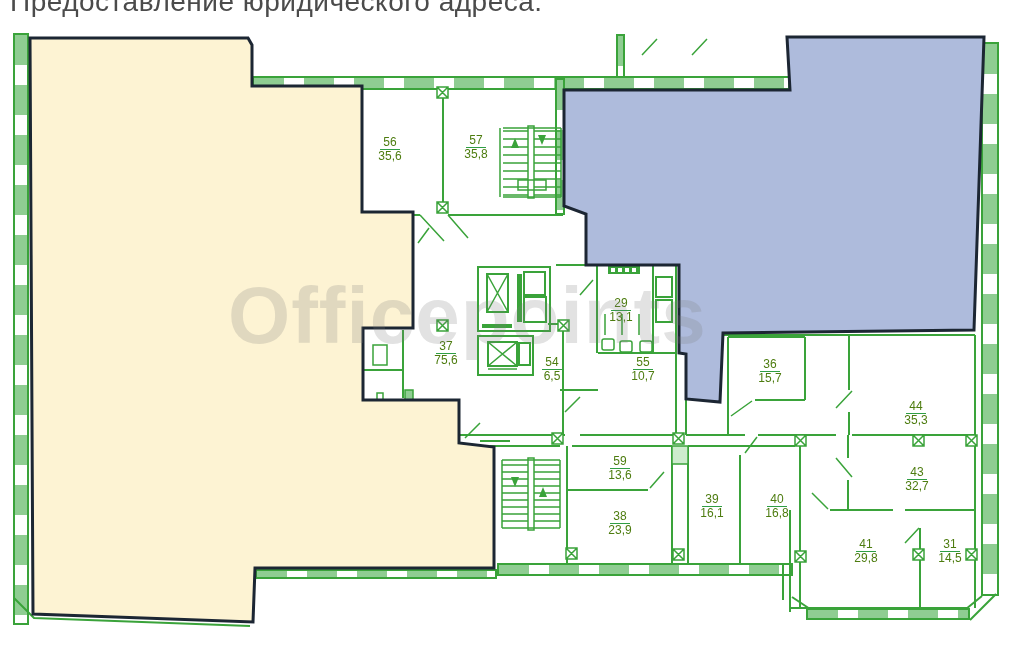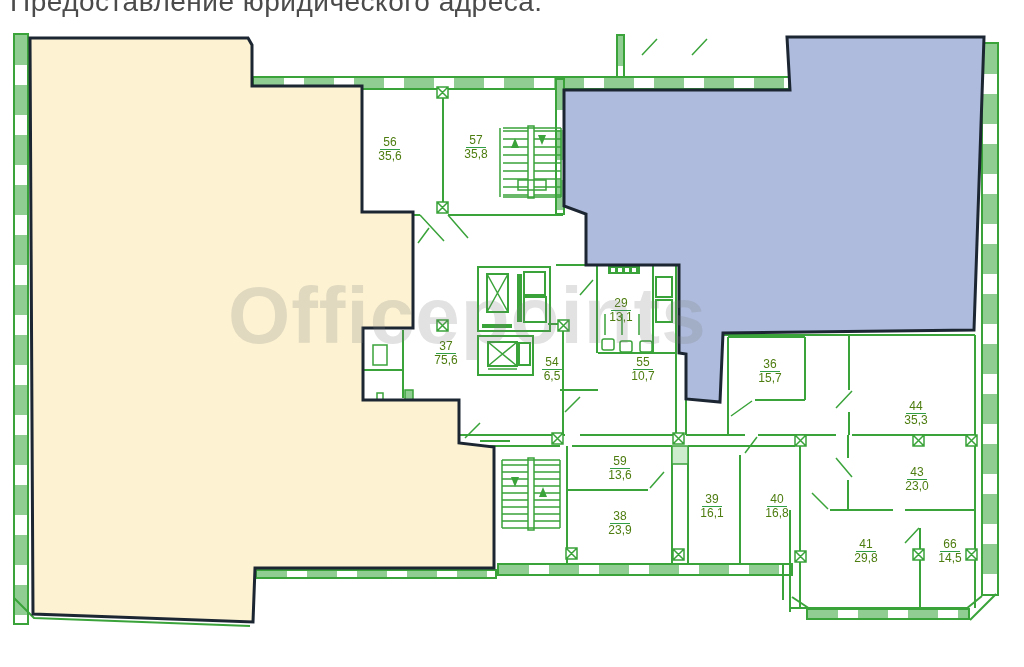--- a/index.html
+++ b/index.html
@@ -147,24 +147,24 @@
   </svg>
 
   <div class="room-label" style="left:365px;top:136px;"><span class="num">56</span><span class="area">35,6</span></div>
   <div class="room-label" style="left:451px;top:134px;"><span class="num">57</span><span class="area">35,8</span></div>
   <div class="room-label" style="left:596px;top:281px;margin-top:16px;"><span class="num">29</span><span class="area">13,1</span></div>
   <div class="room-label" style="left:421px;top:340px;"><span class="num">37</span><span class="area">75,6</span></div>
   <div class="room-label" style="left:527px;top:356px;"><span class="num">54</span><span class="area">6,5</span></div>
   <div class="room-label" style="left:618px;top:356px;"><span class="num">55</span><span class="area">10,7</span></div>
   <div class="room-label" style="left:745px;top:358px;"><span class="num">36</span><span class="area">15,7</span></div>
   <div class="room-label" style="left:891px;top:375px;margin-top:25px;"><span class="num">44</span><span class="area">35,3</span></div>
-  <div class="room-label" style="left:892px;top:466px;"><span class="num">43</span><span class="area">23,0</span></div>
+  <div class="room-label" style="left:892px;top:466px;"><span class="num">43</span><span class="area">32,7</span></div>
   <div class="room-label" style="left:595px;top:455px;"><span class="num">59</span><span class="area">13,6</span></div>
   <div class="room-label" style="left:595px;top:510px;"><span class="num">38</span><span class="area">23,9</span></div>
   <div class="room-label" style="left:687px;top:493px;"><span class="num">39</span><span class="area">16,1</span></div>
   <div class="room-label" style="left:752px;top:493px;"><span class="num">40</span><span class="area">16,8</span></div>
   <div class="room-label" style="left:841px;top:538px;"><span class="num">41</span><span class="area">29,8</span></div>
-  <div class="room-label" style="left:925px;top:538px;"><span class="num">66</span><span class="area">14,5</span></div>
+  <div class="room-label" style="left:925px;top:538px;"><span class="num">31</span><span class="area">14,5</span></div>
 
 
   <div class="watermark">Officepoints</div>
 
 </div>
 
 </body></html>

